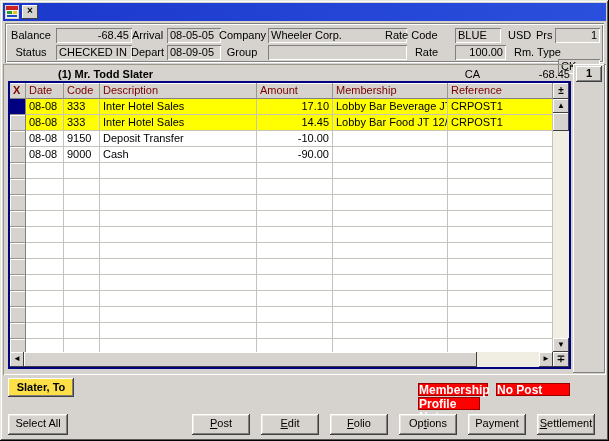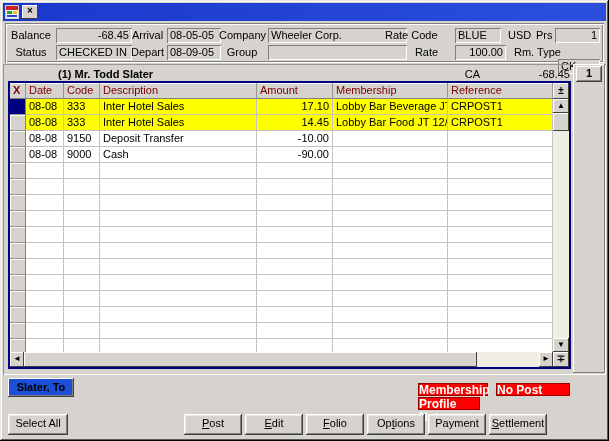--- a/index.html
+++ b/index.html
@@ -94,42 +94,42 @@
   }
   .page-btn {
     width: 26px; height: 16px; margin: 0 auto; background: #d6d3ce;
     font-weight: bold; text-align: center; line-height: 15px;
     box-shadow: inset -1px -1px 0 #404040, inset 1px 1px 0 #fff,
                 inset -2px -2px 0 #808080; cursor: default;
   }
   
   .guest-tab {
     position: absolute; left: 8px; top: 378px; width: 66px; height: 19px;
-    background: #1d4ed8; font-weight: bold; text-align: center; line-height: 18px;
+    background: #fde047; font-weight: bold; text-align: center; line-height: 18px;
     box-shadow: inset -1px -1px 0 #404040, inset 1px 1px 0 #fff,
                 inset -2px -2px 0 #808080; cursor: default;
     white-space: nowrap; overflow: hidden;
   }
   .badge {
     position: absolute; height: 13px; background: #ff0000; color: #fff;
     font-weight: bold; font-size: 12px; line-height: 13px;
     border: 1px solid #990000;
   }
   .badge.membership { left: 418px; top: 383px; width: 70px; }
   .badge.nopost    { left: 496px; top: 383px; width: 74px; }
   .badge.profnotes { left: 418px; top: 397px; width: 62px; }
   .btn {
     background: #d6d3ce; text-align: center; line-height: 19px; height: 21px;
     box-shadow: inset -1px -1px 0 #404040, inset 1px 1px 0 #fff,
                 inset -2px -2px 0 #808080, inset 2px 2px 0 #e9e7e2;
     cursor: default; white-space: nowrap; overflow: hidden;
   }
   .select-all { position: absolute; left: 8px; top: 414px; width: 60px; }
   .actions { position: absolute; left: 184px; top: 414px; display: flex; gap: 3px; }
-  .actions .btn { width: 58px; flex: 0 0 58px; }
+  .actions .btn { width: 58px; flex: 0 0 58px; margin-left: 8px; }
 </style>
 </head>
 <body>
 
 <div class="window">
 
   <div class="titlebar">
     <svg class="app-icon" viewBox="0 0 14 14">
       <rect x="0" y="0" width="14" height="14" fill="#d6d3ce"></rect>
       <rect x="1" y="1" width="12" height="4" fill="#cc2222"></rect>

